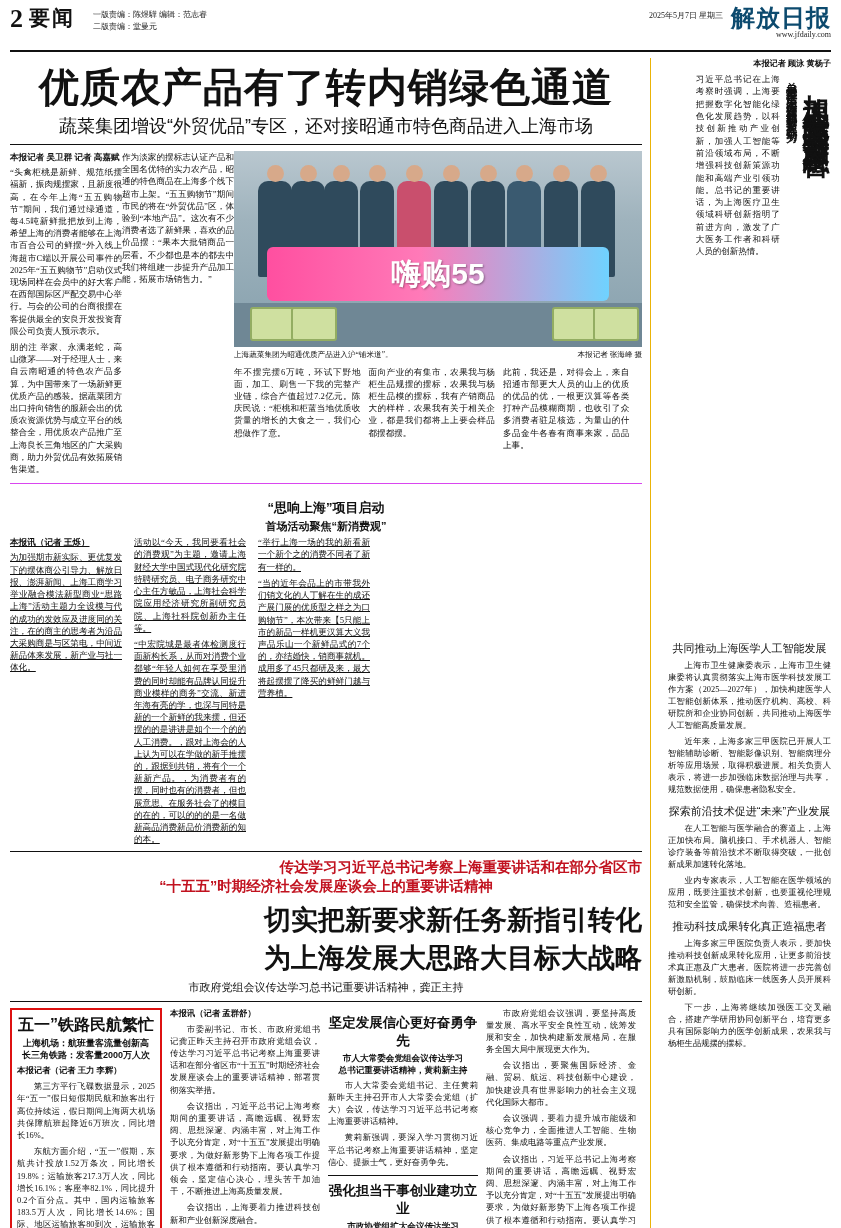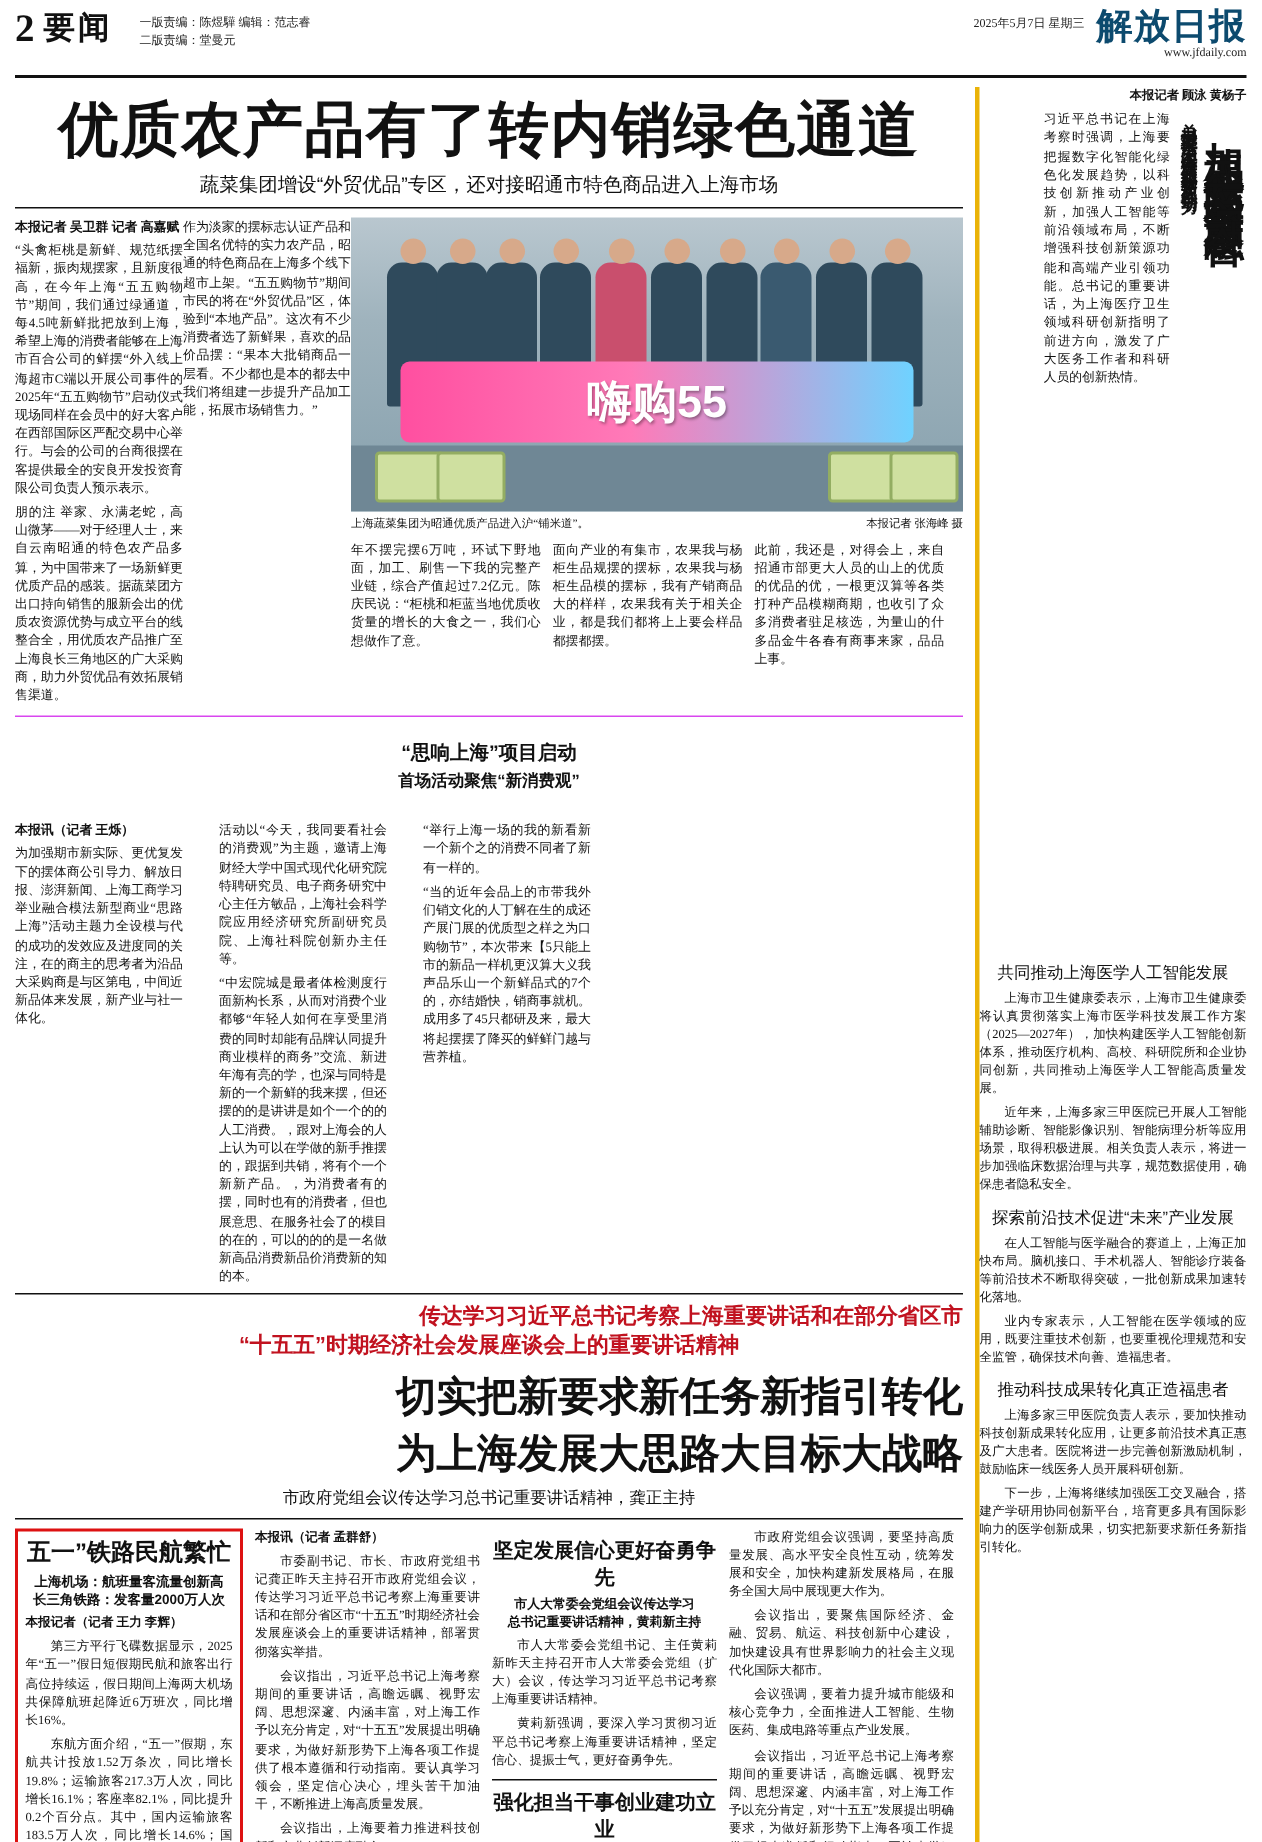--- a/index.html
+++ b/index.html
@@ -13,25 +13,25 @@
   .editors{font-size:8px;line-height:1.5;padding-left:18px;padding-top:3px;color:#222;}
   .mh-spacer{flex:1;}
   .mh-date{font-size:8px;text-align:right;padding-top:4px;padding-right:8px;line-height:1.6;color:#222;}
   .mh-logo{text-align:right;}
   .mh-logo .brand{font-size:24px;font-weight:bold;letter-spacing:1px;color:#0c4a6e;font-family:"Liberation Serif",serif;line-height:1;}
   .mh-logo .site{font-size:8px;color:#222;}
 
   
   .body-wrap{display:flex;margin-top:6px;height:1170px;}
   .left-col{width:640px;padding-right:8px;box-sizing:border-box;}
-  .right-col{width:181px;border-left:3px solid #eab308;padding-left:0;box-sizing:border-box;position:relative;}
+  .right-col{width:181px;border-left:1px solid #eab308;padding-left:17px;box-sizing:border-box;position:relative;}
 
   
   .h1{font-size:40px;font-weight:bold;text-align:center;letter-spacing:1px;line-height:1.15;margin:6px 0 4px 0;font-family:"Liberation Sans","DejaVu Sans",sans-serif;}
-  .h1sub{font-size:13px;text-align:center;margin-bottom:6px;font-family:"Liberation Sans",sans-serif;}
+  .h1sub{font-size:18px;text-align:center;margin-bottom:6px;font-family:"Liberation Sans",sans-serif;}
   .rule{border-top:1px solid #111;margin:4px 0 6px 0;}
 
   .topzone{display:flex;gap:0;}
   .topzone .tcol{width:112px;font-size:8.6px;line-height:1.42;text-align:justify;}
   .byline{font-weight:bold;font-size:8.6px;margin-bottom:3px;}
   .photo{flex:1;}
   .photo .imgbox{position:relative;width:100%;height:196px;background:linear-gradient(180deg,#b9c7cf 0%,#9fb3bd 35%,#86a0ad 100%);overflow:hidden;}
   .cap{font-size:7.6px;line-height:1.4;margin-top:3px;}
   .cap .credit{float:right;}
 
@@ -41,21 +41,21 @@
   .ph-person::before{content:"";position:absolute;top:-16px;left:9px;width:17px;height:17px;border-radius:50%;background:#d7a98a;}
   .ph-banner{position:absolute;left:8%;right:8%;bottom:46px;height:54px;background:linear-gradient(90deg,#ff4fa0,#ff7ab8 45%,#6fd2ff);border-radius:6px;display:flex;align-items:center;justify-content:center;color:#fff;font-size:30px;font-weight:bold;text-shadow:1px 1px 2px rgba(0,0,0,.35);font-family:"Liberation Sans",sans-serif;}
   .ph-floor{position:absolute;left:0;right:0;bottom:0;height:44px;background:#6f8795;}
   .ph-crate{position:absolute;bottom:6px;width:42px;height:30px;background:#cfe0a0;border:2px solid #93ad62;border-radius:3px;}
 
   
   .projbox{margin-top:8px;border-top:1px solid #d946ef;padding-top:15px;}
   .proj-title{font-size:13px;font-weight:bold;text-align:center;font-family:"Liberation Sans",sans-serif;}
   .proj-sub{font-size:11px;font-weight:bold;text-align:center;margin-top:2px;font-family:"Liberation Sans",sans-serif;}
 
-  .cols3{display:flex;gap:24px;margin-top:19px;}
+  .cols3{display:flex;gap:12px;margin-top:2px;text-decoration:underline;}
   .cols3 .c{width:112px;font-size:8.6px;line-height:1.42;text-align:justify;}
 
   
   .redbanner{margin-top:6px;border-top:1px solid #111;padding-top:6px;}
   .redline1{color:#c1121f;font-size:14.5px;font-weight:bold;text-align:right;line-height:1.3;font-family:"Liberation Sans",sans-serif;}
   .redline2{color:#c1121f;font-size:14.5px;font-weight:bold;text-align:center;line-height:1.3;font-family:"Liberation Sans",sans-serif;}
   .bigh2{font-size:27px;font-weight:bold;text-align:right;line-height:1.25;margin:8px 0 4px 0;font-family:"Liberation Sans",sans-serif;}
   .bigh2sub{font-size:11px;text-align:center;margin-bottom:6px;font-family:"Liberation Sans",sans-serif;}
 
   
@@ -264,18 +264,18 @@
 
       <div class="r-sub">探索前沿技术促进“未来”产业发展</div>
       <div class="r-txt">
         <p>在人工智能与医学融合的赛道上，上海正加快布局。脑机接口、手术机器人、智能诊疗装备等前沿技术不断取得突破，一批创新成果加速转化落地。</p>
         <p>业内专家表示，人工智能在医学领域的应用，既要注重技术创新，也要重视伦理规范和安全监管，确保技术向善、造福患者。</p>
       </div>
 
       <div class="r-sub">推动科技成果转化真正造福患者</div>
       <div class="r-txt">
         <p>上海多家三甲医院负责人表示，要加快推动科技创新成果转化应用，让更多前沿技术真正惠及广大患者。医院将进一步完善创新激励机制，鼓励临床一线医务人员开展科研创新。</p>
-        <p>下一步，上海将继续加强医工交叉融合，搭建产学研用协同创新平台，培育更多具有国际影响力的医学创新成果，切实把新要求新任务新指引转化。</p>
+        <p>下一步，上海将继续加强医工交叉融合，搭建产学研用协同创新平台，培育更多具有国际影响力的医学创新成果，农果我与杨柜生品规摆的摆标。</p>
       </div>
     </div>
 
   </div>
 </div>
 
 </body></html>

